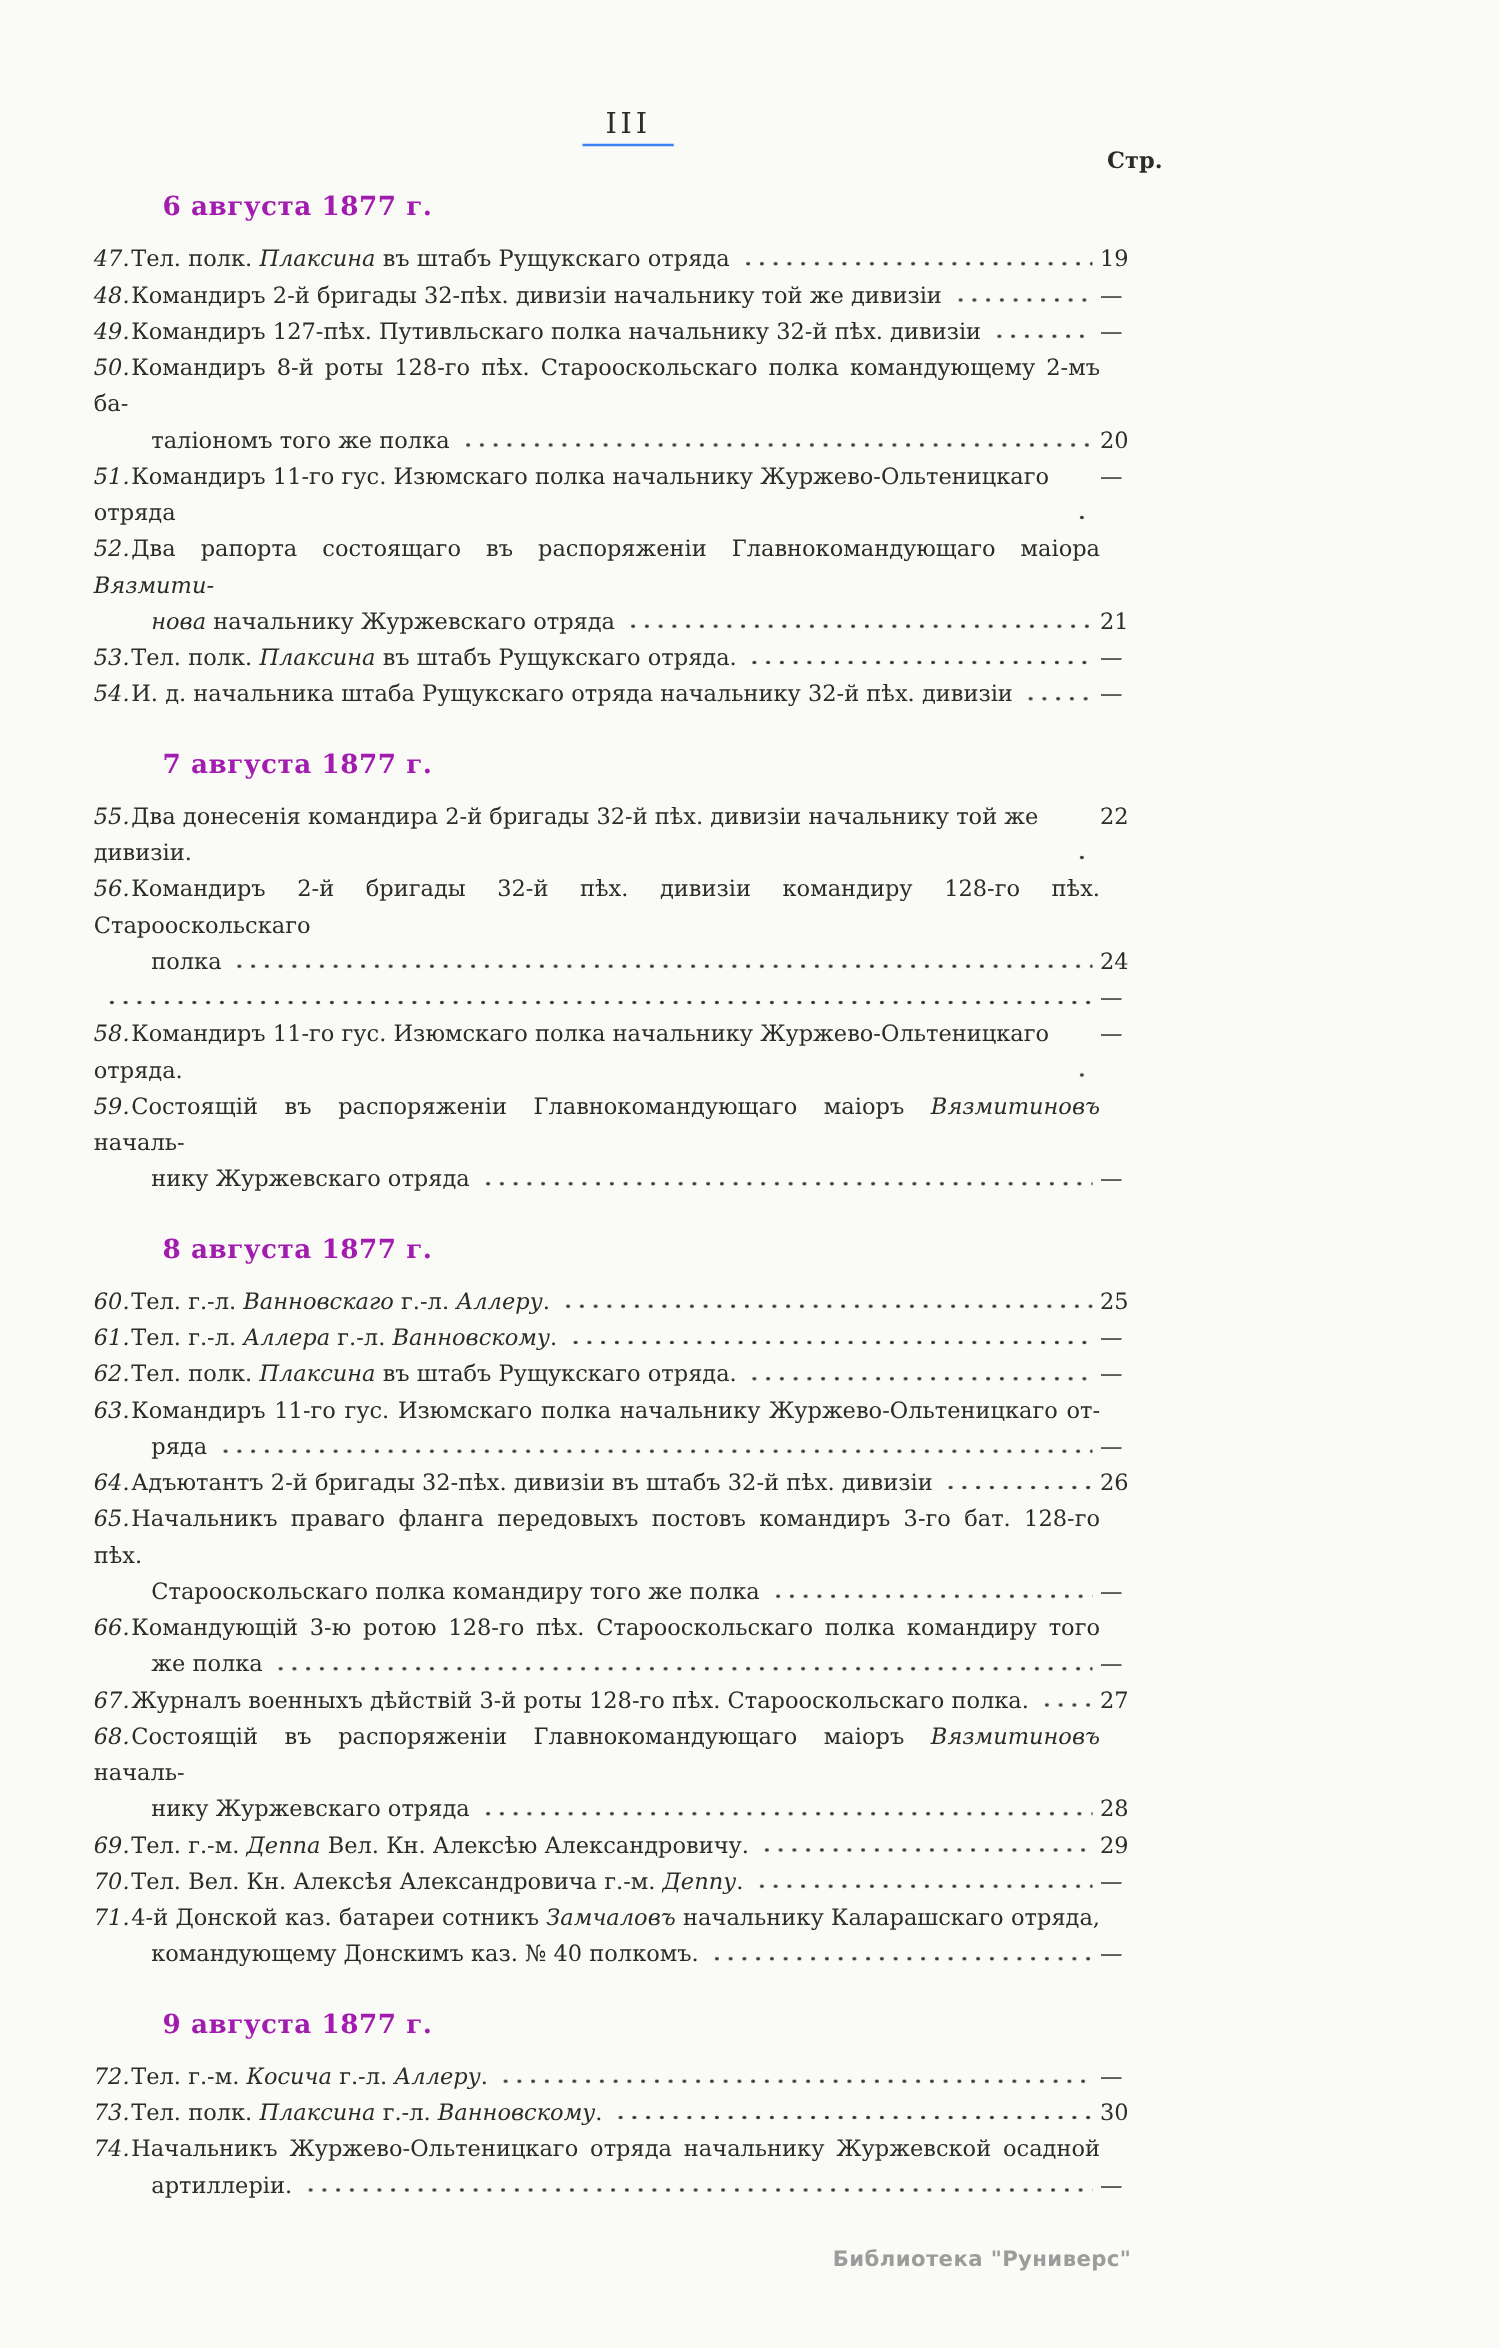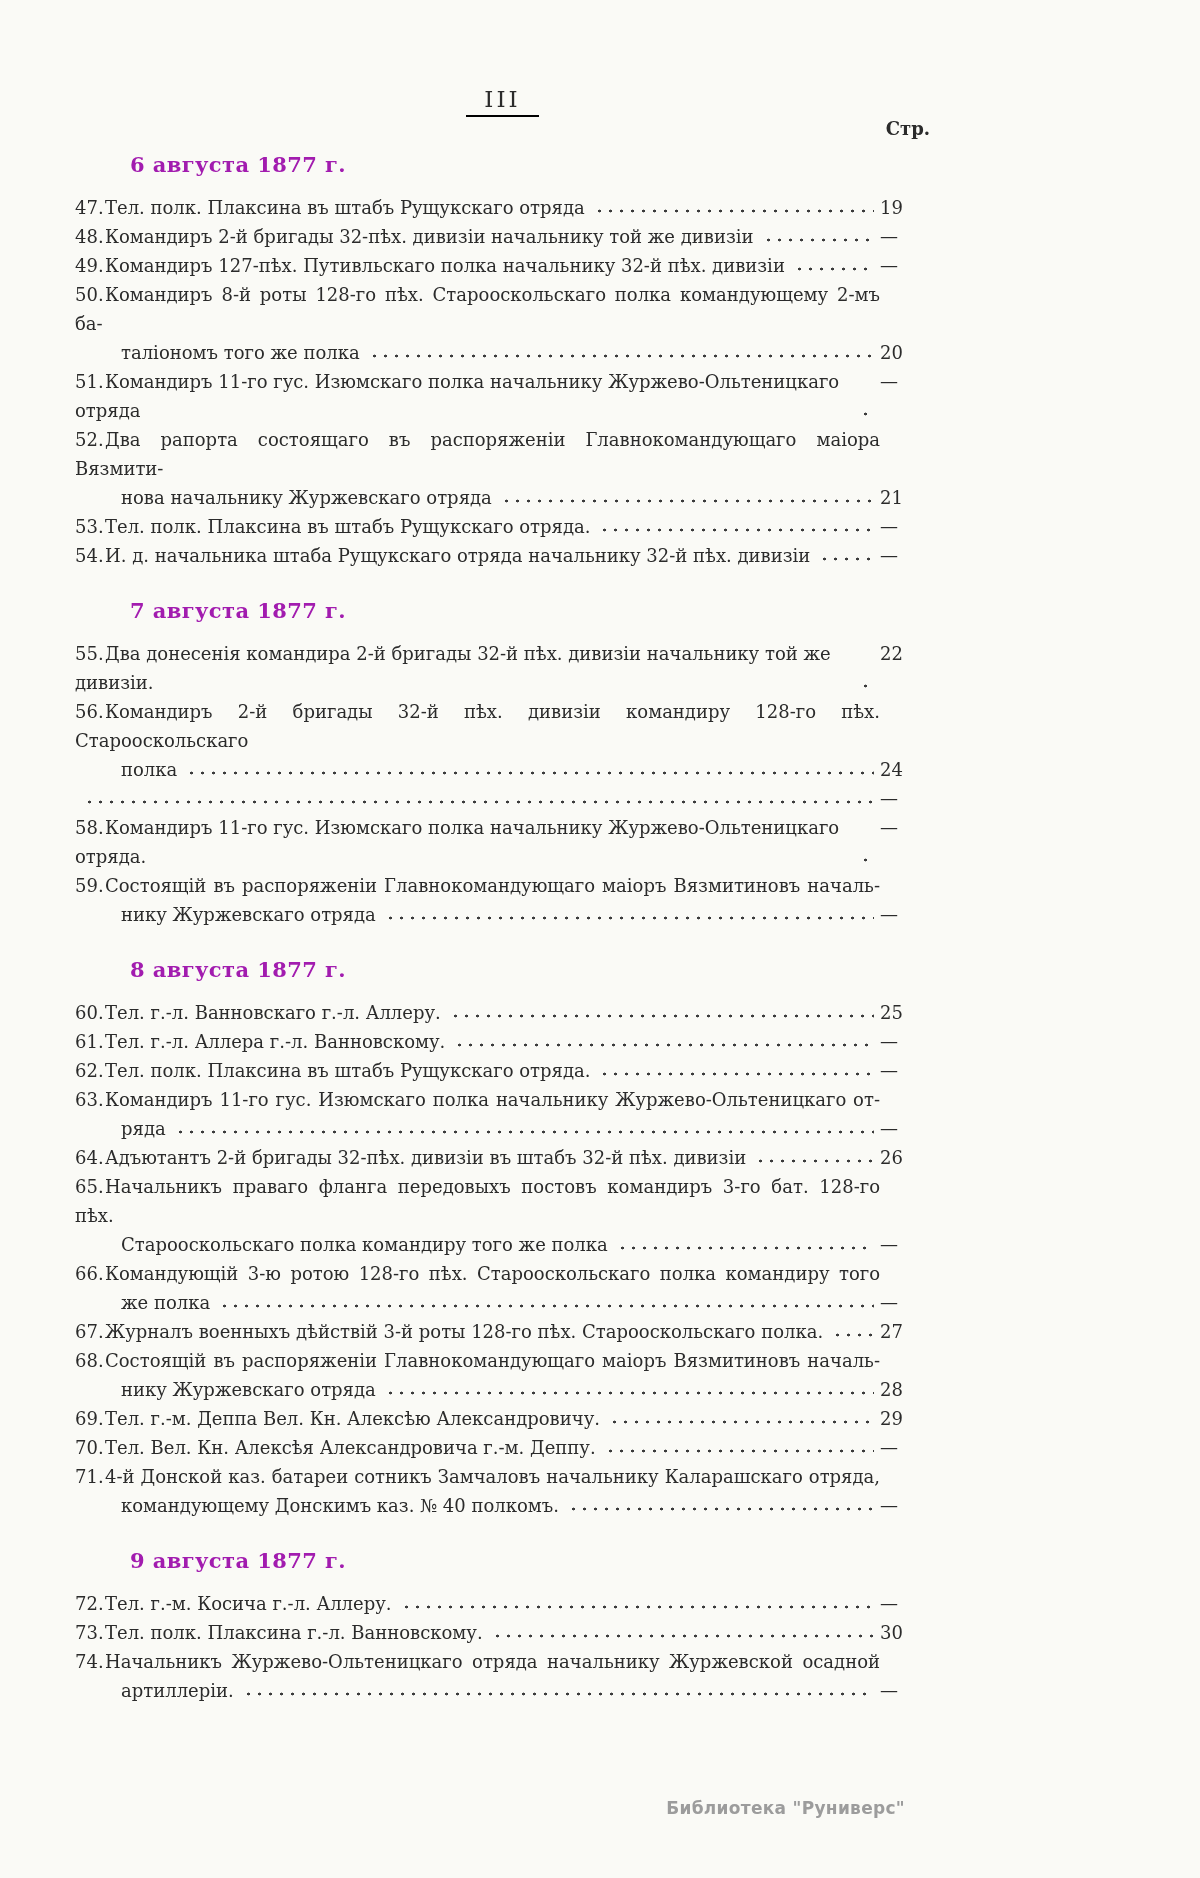--- a/index.html
+++ b/index.html
@@ -20,21 +20,21 @@
   }
   .roman-wrap {
     text-align: center;
     height: 36px;
   }
   .roman {
     display: inline-block;
     font-size: 23px;
     letter-spacing: 3px;
     padding: 0 18px 3px 18px;
-    border-bottom: 2px solid #000000;
+    border-bottom: 2px solid #3b82f6;
   }
   .str-label {
     text-align: right;
     font-size: 18px;
     font-weight: bold;
     height: 26px;
     margin-top: -4px;
   }
   .section-title {
     font-size: 21px;
@@ -64,22 +64,24 @@
   }
   .line-text {
     flex: 0 1 auto;
   }
   .line-text.cont {
     margin-left: 46px;
   }
   .num {
     display: inline-block;
     min-width: 30px;
+    font-style: italic;
   }
   .it {
+    font-style: italic;
   }
   .leader {
     flex: 1 0 14px;
     align-self: flex-end;
     height: 4px;
     margin: 0 6px 9px 9px;
     background-image: radial-gradient(circle, #3b3b3b 1.2px, transparent 1.7px);
     background-size: 11px 4px;
     background-repeat: repeat-x;
     background-position: left center;

